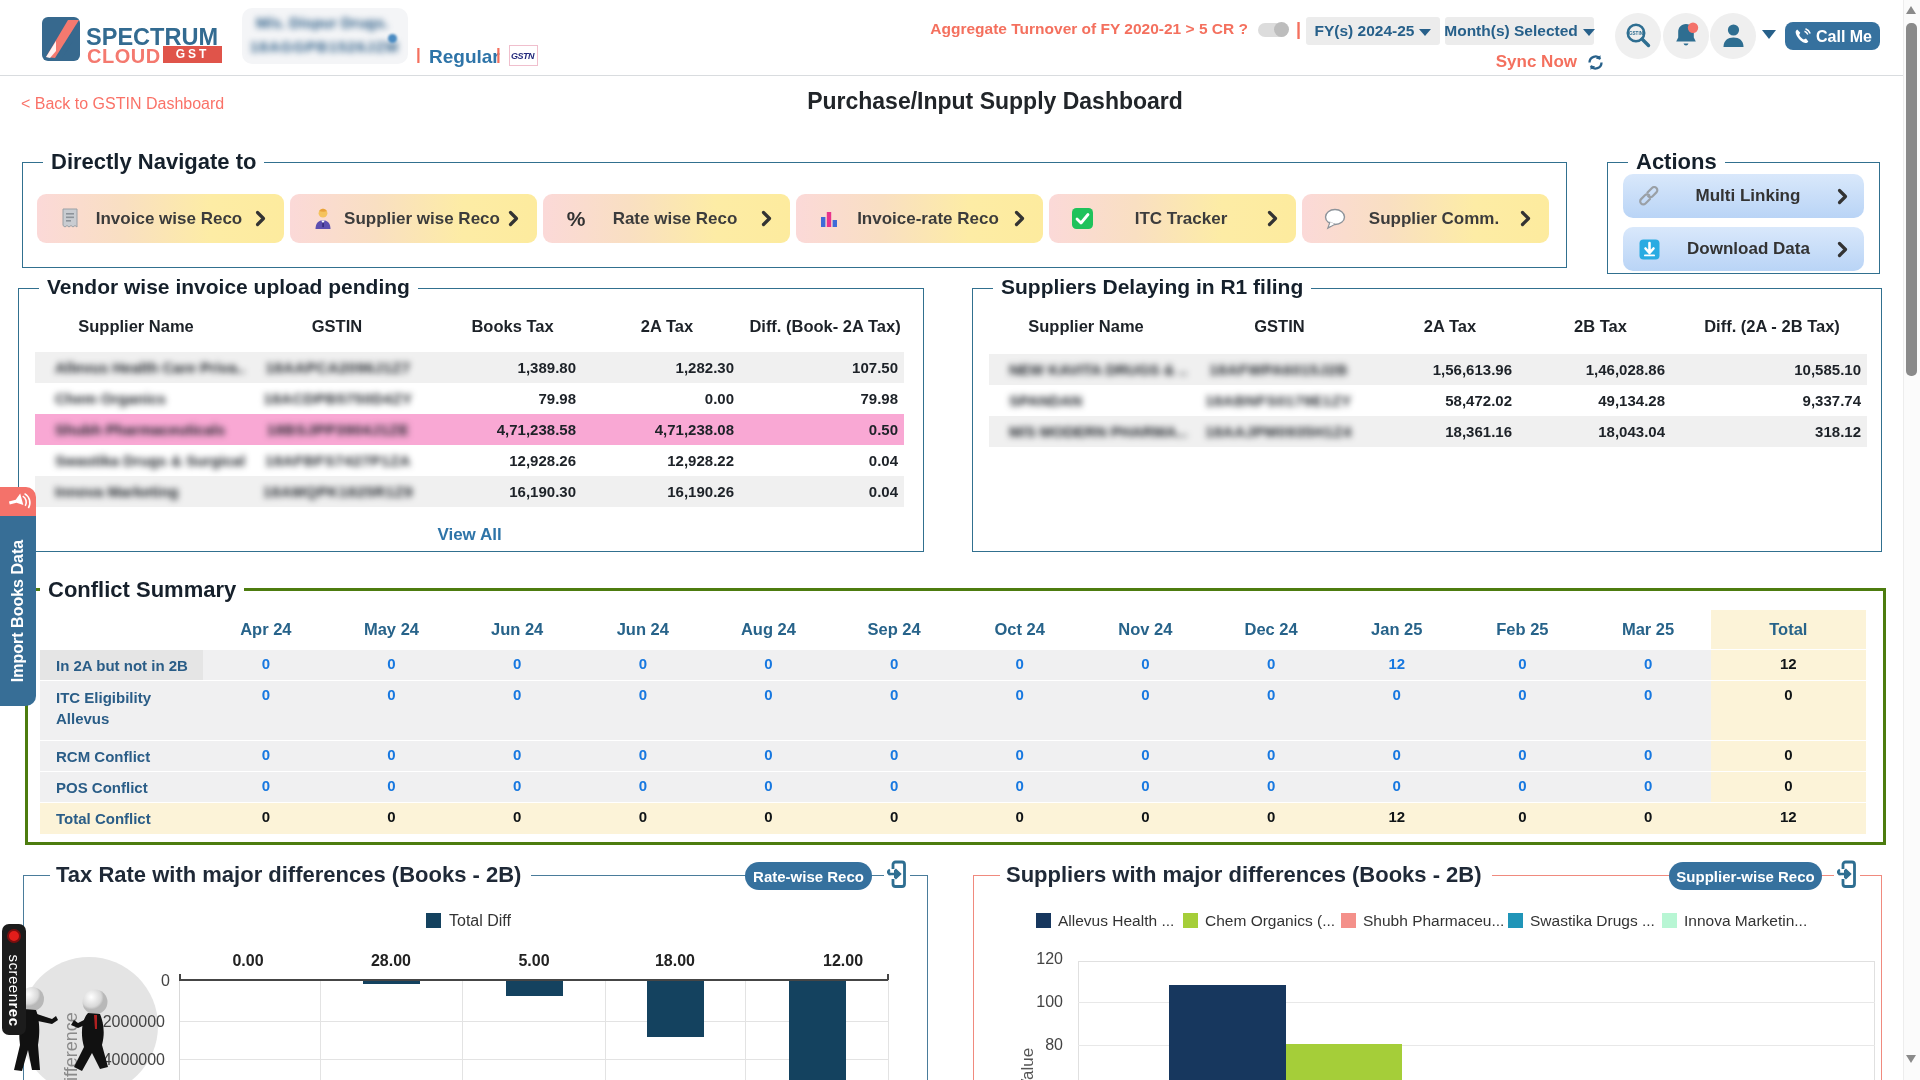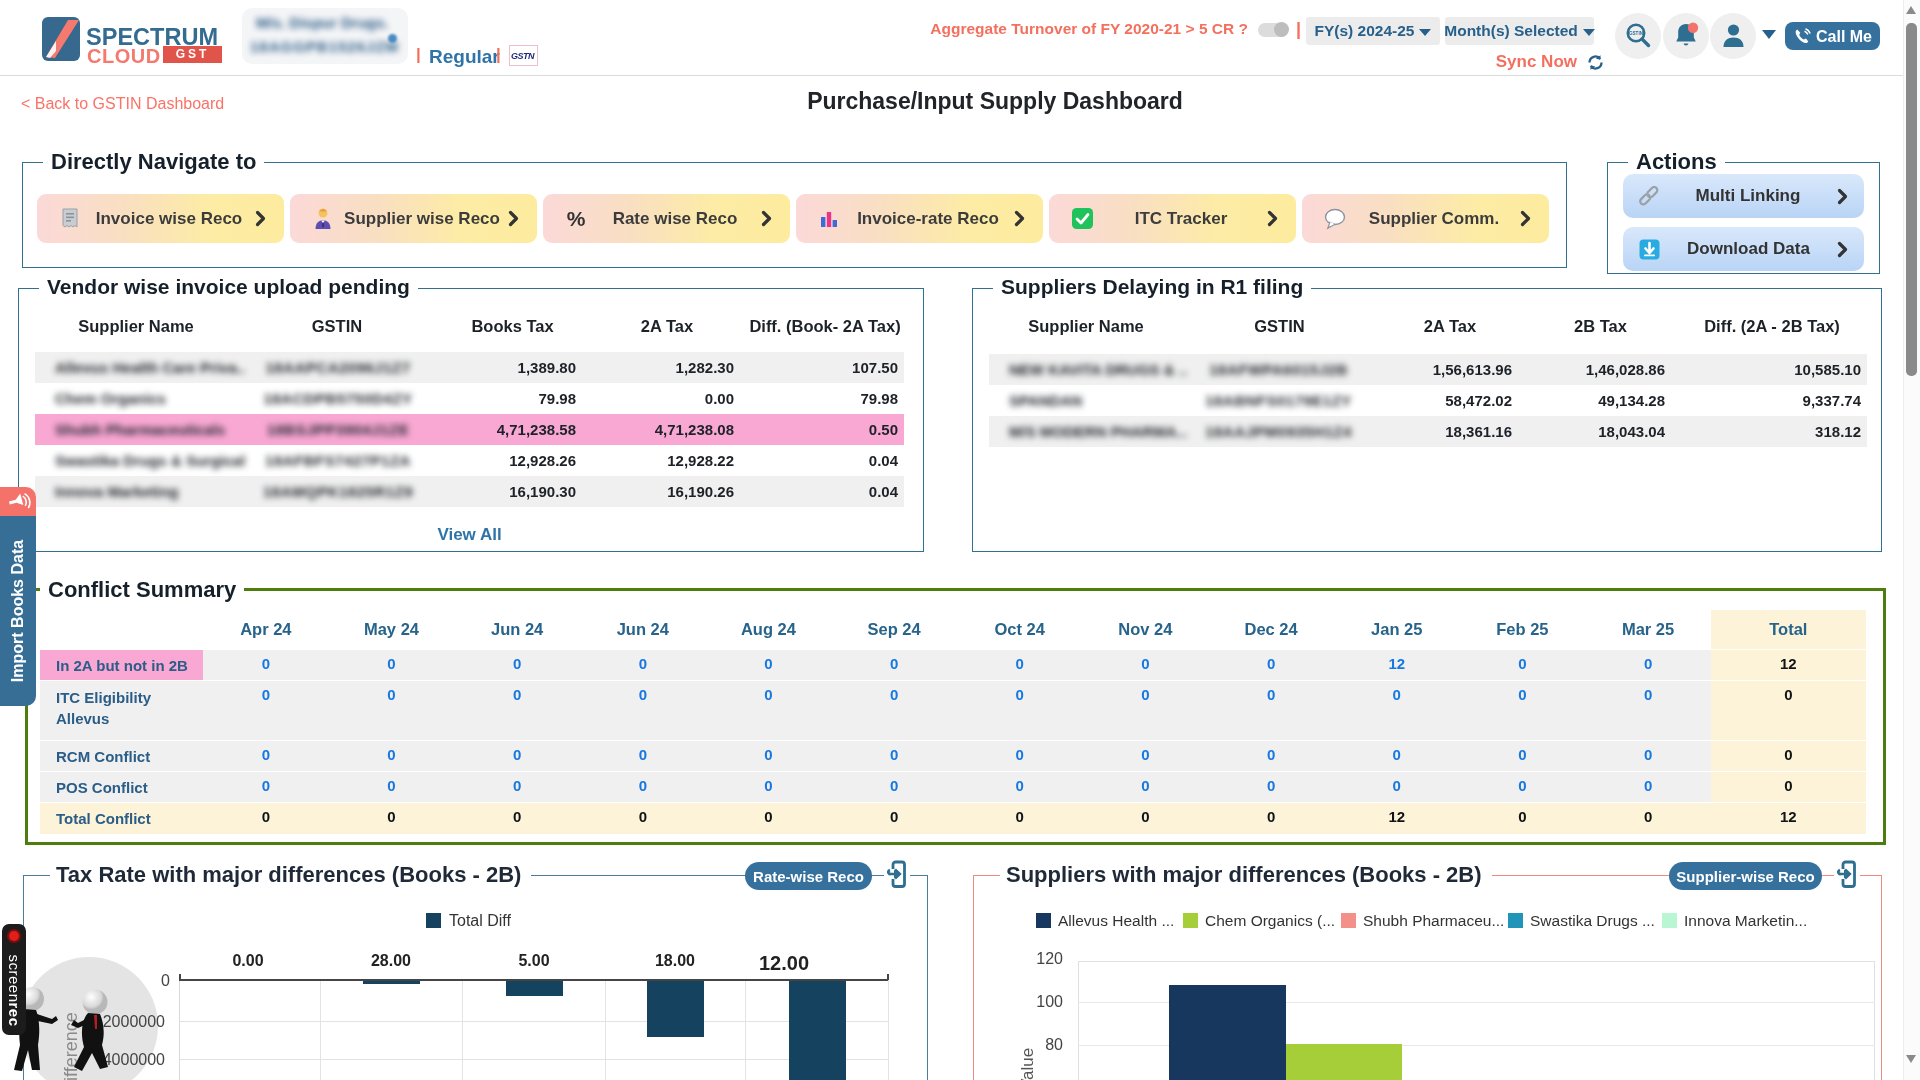--- a/index.html
+++ b/index.html
@@ -336,21 +336,21 @@
         <div style="width:125.66px;text-align:center">Sep 24</div>
         <div style="width:125.66px;text-align:center">Oct 24</div>
         <div style="width:125.66px;text-align:center">Nov 24</div>
         <div style="width:125.66px;text-align:center">Dec 24</div>
         <div style="width:125.66px;text-align:center">Jan 25</div>
         <div style="width:125.66px;text-align:center">Feb 25</div>
         <div style="width:125.66px;text-align:center">Mar 25</div>
         <div style="width:155px;text-align:center;background:#fcf3d8;height:39px;line-height:39px">Total</div>
       </div>
 <div style="display:flex;height:31px;border-top:1px solid #fff;font-weight:bold;font-size:15px">
-        <div style="width:163px;background:#f9a8d4;color:#2a5d87;align-items:center;display:flex;padding-left:16px;line-height:21px;white-space:nowrap;position:relative;z-index:2">In 2A but not in 2B</div>
+        <div style="width:163px;background:#e5e5e5;color:#2a5d87;align-items:center;display:flex;padding-left:16px;line-height:21px;white-space:nowrap;position:relative;z-index:2">In 2A but not in 2B</div>
         <div style="width:125.66px;background:#f0f0f1;color:#1778e0;text-align:center;padding-top:5px">0</div>
         <div style="width:125.66px;background:#f0f0f1;color:#1778e0;text-align:center;padding-top:5px">0</div>
         <div style="width:125.66px;background:#f0f0f1;color:#1778e0;text-align:center;padding-top:5px">0</div>
         <div style="width:125.66px;background:#f0f0f1;color:#1778e0;text-align:center;padding-top:5px">0</div>
         <div style="width:125.66px;background:#f0f0f1;color:#1778e0;text-align:center;padding-top:5px">0</div>
         <div style="width:125.66px;background:#f0f0f1;color:#1778e0;text-align:center;padding-top:5px">0</div>
         <div style="width:125.66px;background:#f0f0f1;color:#1778e0;text-align:center;padding-top:5px">0</div>
         <div style="width:125.66px;background:#f0f0f1;color:#1778e0;text-align:center;padding-top:5px">0</div>
         <div style="width:125.66px;background:#f0f0f1;color:#1778e0;text-align:center;padding-top:5px">0</div>
         <div style="width:125.66px;background:#f0f0f1;color:#1778e0;text-align:center;padding-top:5px">12</div>
@@ -434,21 +434,21 @@
       <path d="M1.5 15 H11 M8 10.5 L12.8 15 L8 19.5" fill="none" stroke="#2e6e91" stroke-width="2.6" stroke-linejoin="miter"></path>
       <path d="M11 15 l-4 -4.5 v9 z" fill="#2e6e91"></path>
     </svg></div>
 <div class="a" style="left:426px;top:913px;width:15px;height:15px;background:#14425f"></div>
 <div class="a" style="left:449px;top:912px;font-size:16px;color:#333">Total Diff</div>
 
 <div class="a" style="left:218px;top:952px;width:60px;text-align:center;font-size:16px;font-weight:bold;color:#222">0.00</div>
 <div class="a" style="left:361px;top:952px;width:60px;text-align:center;font-size:16px;font-weight:bold;color:#222">28.00</div>
 <div class="a" style="left:504px;top:952px;width:60px;text-align:center;font-size:16px;font-weight:bold;color:#222">5.00</div>
 <div class="a" style="left:645px;top:952px;width:60px;text-align:center;font-size:16px;font-weight:bold;color:#222">18.00</div>
-<div class="a" style="left:754px;top:952px;width:60px;text-align:center;font-size:20px;font-weight:bold;color:#222">12.00</div>
+<div class="a" style="left:823px;top:952px;width:60px;font-size:16px;font-weight:bold;color:#222">12.00</div>
 
 <div class="a" style="left:100px;top:972px;width:70px;text-align:right;font-size:16px;color:#444;z-index:2">0</div>
 <div class="a" style="left:95px;top:1013px;width:70px;text-align:right;font-size:16px;color:#444;z-index:2">-2000000</div>
 <div class="a" style="left:95px;top:1051px;width:70px;text-align:right;font-size:16px;color:#444;z-index:2">-4000000</div>
 
 <div class="a" style="left:179px;top:1021px;width:709px;height:1px;background:#e3e3e3"></div>
 <div class="a" style="left:179px;top:1059px;width:709px;height:1px;background:#e3e3e3"></div>
 <div class="a" style="left:179px;top:979px;width:1px;height:101px;background:#d9d9d9"></div>
 <div class="a" style="left:320px;top:979px;width:1px;height:101px;background:#e3e3e3"></div>
 <div class="a" style="left:462px;top:979px;width:1px;height:101px;background:#e3e3e3"></div>

